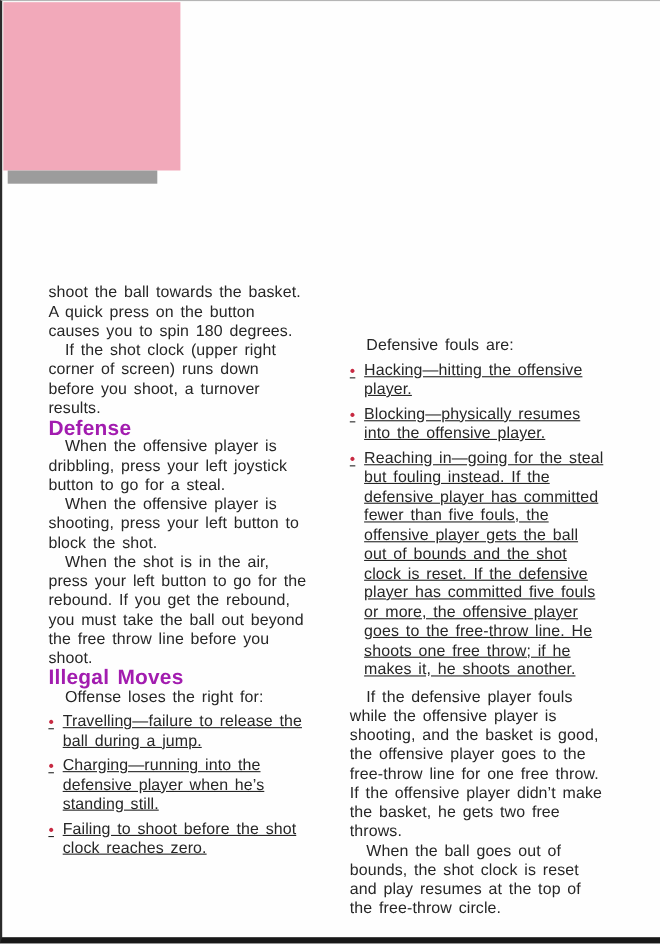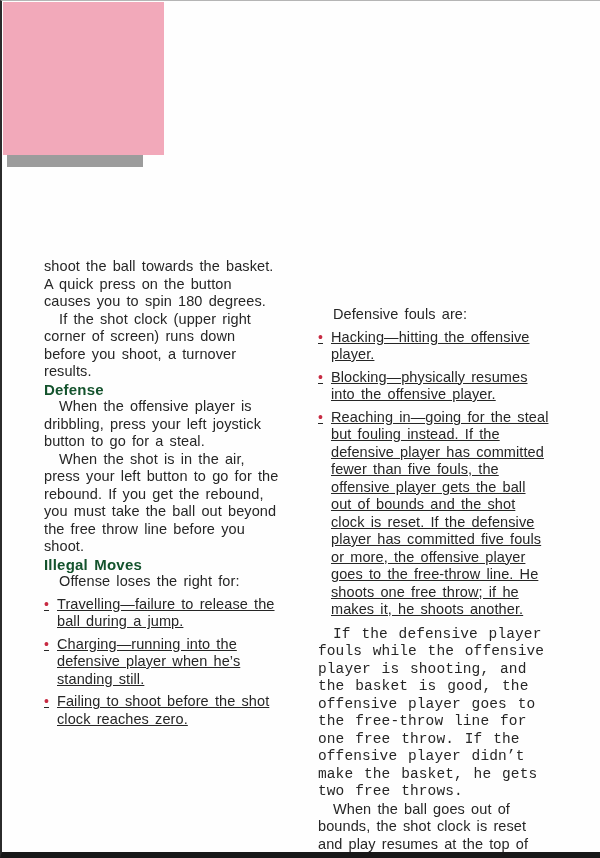--- a/index.html
+++ b/index.html
@@ -53,56 +53,57 @@
     letter-spacing: 0.1px;
     word-spacing: 2px;
     text-align: left;
   }
   .col-left  { left: 44px;  width: 237px; }
   .col-right { left: 318px; width: 234px; margin-top: 48px; }
   .col p { margin: 0; }
   p.indent { text-indent: 15px; }
   .heading {
     margin: 11px 0 4px 0;
-    font-size: 15px;
+    font-size: 19px;
     font-weight: bold;
-    color: #14532d;
+    color: #a21caf;
     letter-spacing: 0.2px;
   }
   .bullet {
     display: flex;
     margin-top: 5px;
     text-decoration: underline;
   }
   .marker {
     flex: 0 0 13px;
     width: 13px;
     color: #c72a42;
     font-size: 14px;
   }
   .marker::before { content: "\2022"; }
   .btext { flex: 1; }
-  .para-gap { margin-top: 7px !important; font-family: Liberation Mono, monospace; }
+  .para-gap { margin-top: 7px !important; }
 </style>
 </head>
 <body>
 
 <div class="page">
 
   <div class="frame"></div>
 
   <div class="pink-block"></div>
   <div class="pink-shadow"></div>
 
   <div class="col col-left">
     <p>shoot the ball towards the basket. A quick press on the button causes you to spin 180 degrees.</p>
     <p class="indent">If the shot clock (upper right corner of screen) runs down before you shoot, a turnover results.</p>
 
     <p class="heading">Defense</p>
     <p class="indent">When the offensive player is dribbling, press your left joystick button to go for a steal.</p>
+    <p class="indent">When the offensive player is shooting, press your left button to block the shot.</p>
     <p class="indent">When the shot is in the air, press your left button to go for the rebound. If you get the rebound, you must take the ball out beyond the free throw line before you shoot.</p>
 
     <p class="heading">Illegal Moves</p>
     <p class="indent">Offense loses the right for:</p>
 
     <div class="bullet">
       <span class="marker"></span>
       <span class="btext">Travelling—failure to release the ball during a jump.</span>
     </div>
     <div class="bullet">

